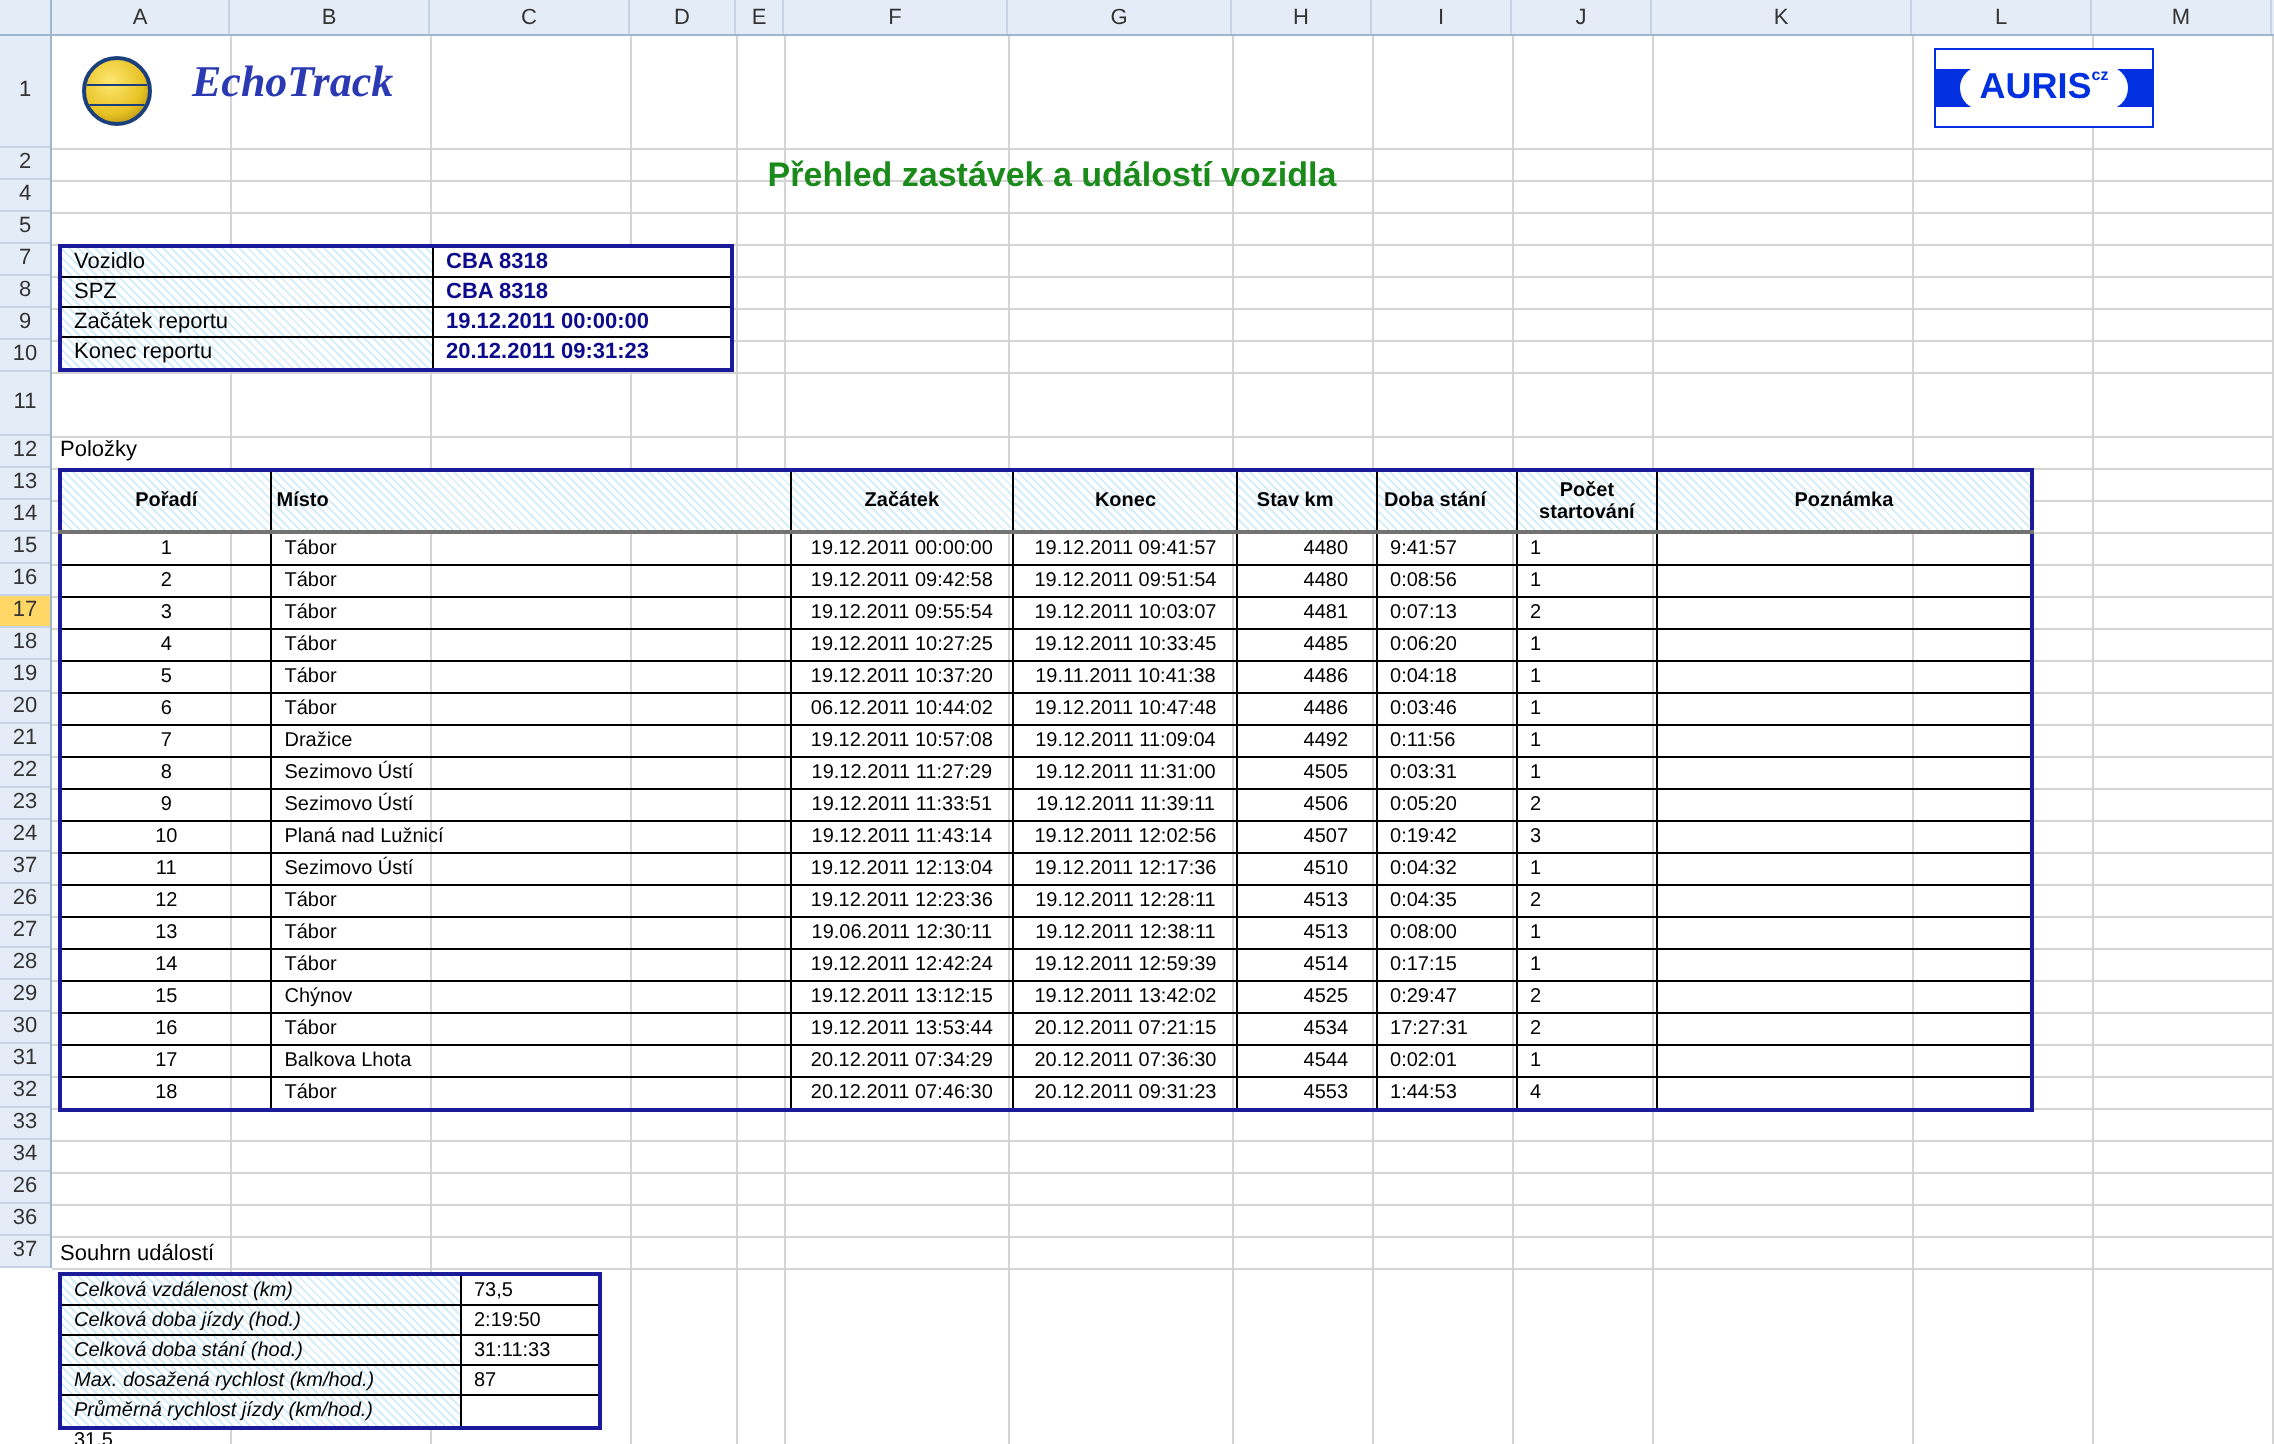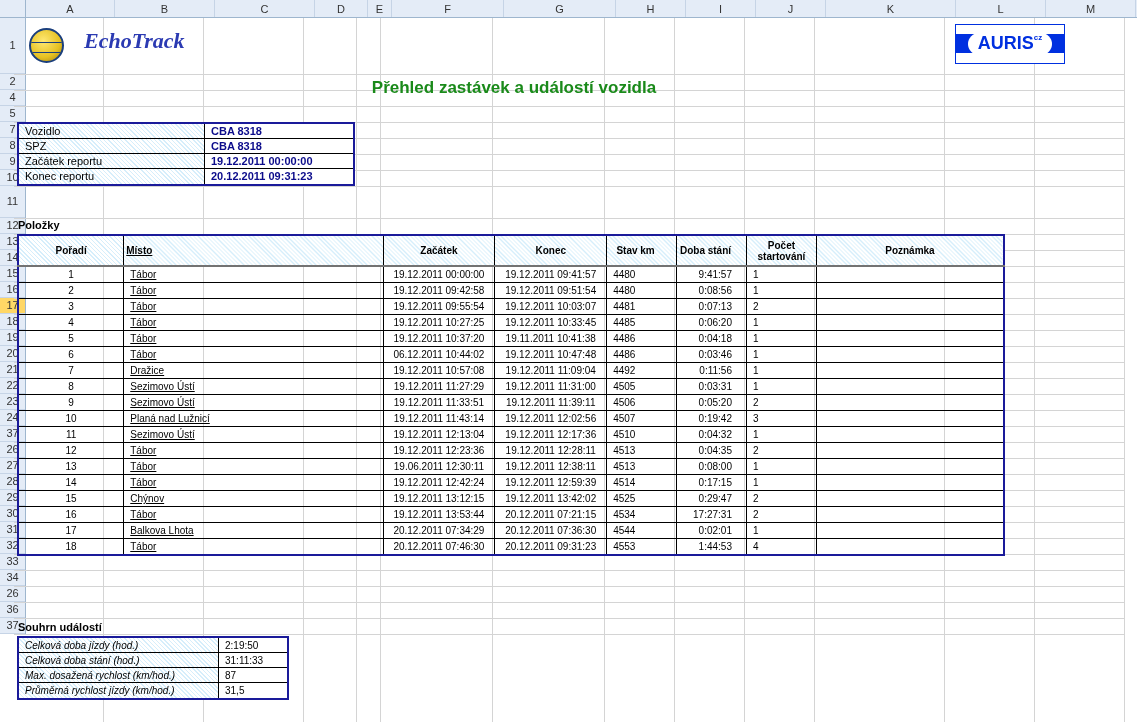--- a/index.html
+++ b/index.html
@@ -70,21 +70,21 @@
     line-height: 1;
     display:flex; align-items:center; justify-content:center;
   }
   .rh1 { height: 56px; }
   .rhN { height: 16px; }
   .rh11 { height: 32px; }
 
   
   .grid {
     position: absolute;
-    top: 18px; left: 14px;
+    top: 18px; left: 26px;
     width: 1111px;
     height: 704px;
     padding-left: 48px;
   }
   .gridlines {
     position: absolute;
     top:0;left:0;right:0;bottom:0;
     pointer-events: none;
   }
   .gridlines .vline {
@@ -178,21 +178,21 @@
     flex:1;
     padding-left: 6px;
     font-weight: bold;
     color: #0b0b8b;
     line-height:15px;
   }
 
   
   .seclbl {
     position:absolute;
-    font-weight: bold;
+    font-weight: normal;
     font-size: 11px;
   }
 
   
   .maintbl {
     position:absolute;
     left: 3px;
     top: 216px;
     width: 988px;
     border: 2px solid #1a1a9a;
@@ -212,42 +212,42 @@
   .maintbl tbody td {
     border-right: 1px solid #000;
     border-top: 1px solid #000;
     height: 15px;
     font-size: 10px;
     padding: 0 6px;
     line-height:15px;
   }
   .maintbl tbody td:last-child { border-right:none; }
   .maintbl .c-ord { width:106px; text-align:center; }
-  .maintbl .c-place { width:260px; text-align:left;text-decoration:underline; }
+  .maintbl .c-place { width:260px; text-align:left; }
   .maintbl .c-start { width:112px; text-align:center;margin-left:36px; }
   .maintbl .c-end   { width:112px; text-align:center; }
-  .maintbl .c-km    { width:70px; padding-right:14px; }
-  .maintbl .c-dur   { width:70px; text-align:right; padding-right:14px;}
+  .maintbl .c-km    { width:70px; text-align:right; padding-right:14px; }
+  .maintbl .c-dur   { width:70px; padding-right:14px;}
   .maintbl .c-starts{ width:70px; }
   .maintbl .c-note  { width:188px; }
 
   
   .sumbox {
     position:absolute;
     left: 3px;
     top: 618px;
     width: 272px;
     border: 2px solid #1a1a9a;
   }
   .sumbox .srow {
     display:flex;
     height: 15px;
     border-bottom: 1px solid #000;
   }
-  .sumbox .srow:last-child { border-bottom:none; }
+  .sumbox .srow:last-child { border-bottom:none;flex-direction:column; }
   .sumbox .slbl {
     width: 200px;
     padding-left: 6px;
     background: repeating-linear-gradient(45deg, #d6eefb 0 1px, #fff 1px 3px);
     font-size: 10px;
     font-style: italic;
     line-height:15px;
     border-right: 1px solid #000;
   }
   .sumbox .sval {
@@ -597,20 +597,24 @@
             <td class="c-starts">4</td>
             <td class="c-note"></td>
           </tr>
         </tbody>
     </table>
 
     <div class="seclbl" style="top:603px; left:4px;">Souhrn událostí</div>
 
     <div class="sumbox" id="sumbox">
         <div class="srow">
+          <div class="slbl">Celková vzdálenost (km)</div>
+          <div class="sval">73,5</div>
+        </div>
+        <div class="srow">
           <div class="slbl">Celková doba jízdy (hod.)</div>
           <div class="sval">2:19:50</div>
         </div>
         <div class="srow">
           <div class="slbl">Celková doba stání (hod.)</div>
           <div class="sval">31:11:33</div>
         </div>
         <div class="srow">
           <div class="slbl">Max. dosažená rychlost (km/hod.)</div>
           <div class="sval">87</div>

